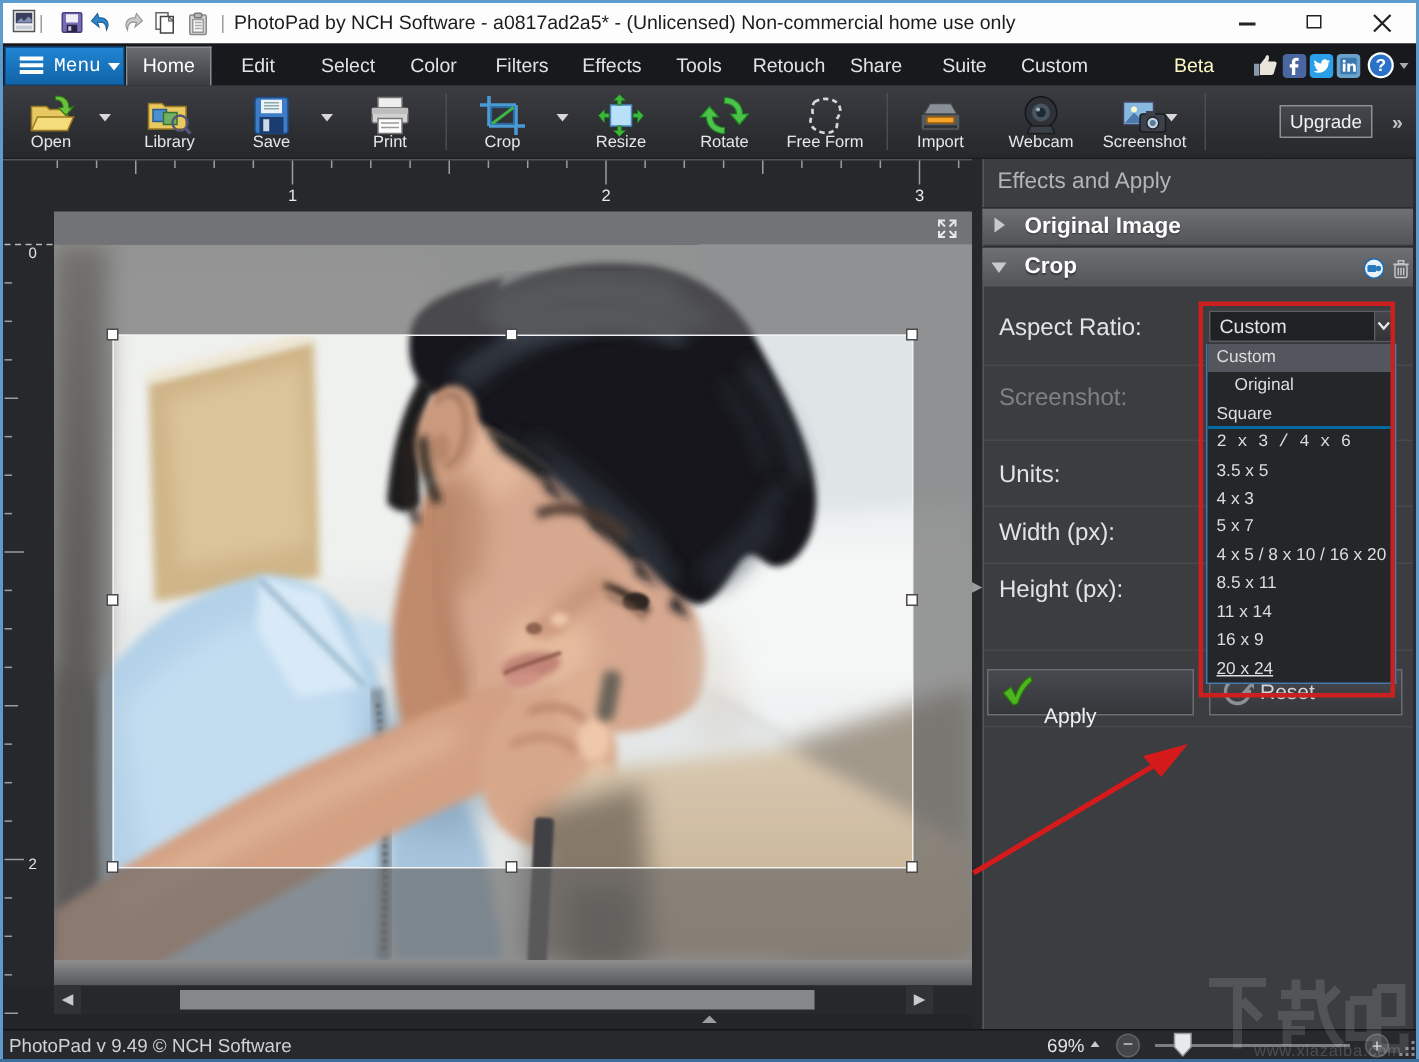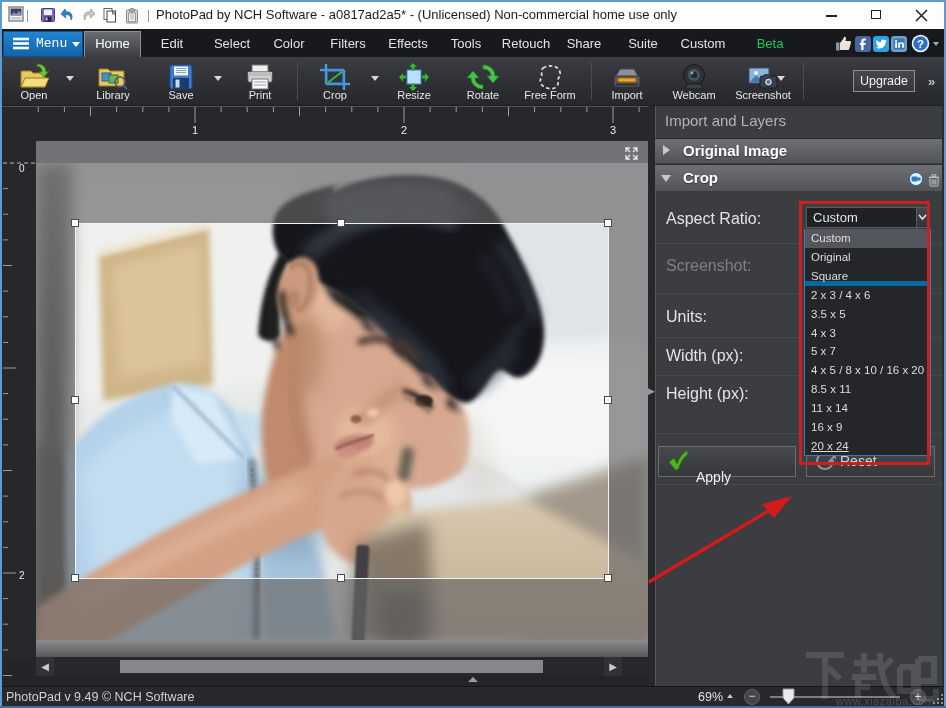--- a/index.html
+++ b/index.html
@@ -70,21 +70,21 @@
 <div class="tab" style="left:152px;width:40px;color:#e2e3e5">Edit</div>
 <div class="tab" style="left:208px;width:48px;color:#e2e3e5">Select</div>
 <div class="tab" style="left:266px;width:46px;color:#e2e3e5">Color</div>
 <div class="tab" style="left:324px;width:48px;color:#e2e3e5">Filters</div>
 <div class="tab" style="left:383px;width:50px;color:#e2e3e5">Effects</div>
 <div class="tab" style="left:443px;width:46px;color:#e2e3e5">Tools</div>
 <div class="tab" style="left:499px;width:54px;color:#e2e3e5">Retouch</div>
 <div class="tab" style="left:561px;width:46px;color:#e2e3e5">Share</div>
 <div class="tab" style="left:620px;width:46px;color:#e2e3e5">Suite</div>
 <div class="tab" style="left:676px;width:54px;color:#e2e3e5">Custom</div>
-<div class="tab" style="left:746px;width:48px;color:#22c55e">Beta</div>
+<div class="tab" style="left:772px;width:48px;color:#fef9c3">Beta</div>
 <div style="position:absolute;left:835px;top:36px"><svg width="17" height="15" viewBox="0 0 17 15" style="">
       <rect x="1" y="6.5" width="3.5" height="8" fill="#8a97ad"></rect>
       <path d="M5 7 l3.5-4.5 c0.3-1.5 0.8-2 1.8-1.6 c1 0.4 0.8 2.2 0.2 4.1 h4.2 c1 0 1.6 0.8 1.3 1.7 l-1.8 6.2 c-0.2 0.8-0.9 1.1-1.6 1.1 H5 z" fill="#e8e4da"></path>
     </svg></div>
 <div style="position:absolute;left:855px;top:36px"><svg width="16" height="16" viewBox="0 0 16 16" style="">
       <rect width="16" height="16" rx="3" fill="#4a66a0"></rect>
       <path d="M10.8 4.5 h-1.4 c-0.5 0-0.9 0.35-0.9 1 v1.4 h2.2 l-0.3 2.1 H8.5 V14 H6.3 V9 H4.8 V6.9 h1.5 V5.3 c0-1.7 1-2.8 2.7-2.8 l1.8 0.1 z" fill="#fff"></path>
     </svg></div>
 <div style="position:absolute;left:873px;top:36px"><svg width="16" height="16" viewBox="0 0 16 16" style="">
       <rect width="16" height="16" rx="3" fill="#2b9fe8"></rect>
@@ -419,21 +419,21 @@
 <div style="position:absolute;left:36px;top:640px;width:612px;height:17px;background:linear-gradient(#8e8e8e,#55575a)"></div>
 <div style="position:absolute;left:36px;top:657px;width:612px;height:19px;background:#26282b"></div>
 <div style="position:absolute;left:36px;top:657px;width:18px;height:19px;background:#303236;color:#c8cacb;font-size:10px;text-align:center;line-height:19px">◀</div>
 <div style="position:absolute;left:604px;top:657px;width:18px;height:19px;background:#303236;color:#c8cacb;font-size:10px;text-align:center;line-height:19px">▶</div>
 <div style="position:absolute;left:120px;top:660px;width:423px;height:13px;background:#85878a"></div>
 <div style="position:absolute;left:2px;top:676px;width:648px;height:10px;background:#232528"></div>
 <div style="position:absolute;left:468px;top:677px;width:0;height:0;border-left:5px solid transparent;border-right:5px solid transparent;border-bottom:5px solid #9a9ca0"></div>
 <div style="position:absolute;left:648px;top:106px;width:7px;height:580px;background:#26282b"></div>
 <div style="position:absolute;left:648px;top:386px;color:#9a9ca0;font-size:9px">▶</div>
 <div style="position:absolute;left:655px;top:106px;width:287px;height:580px;background:#3b3d41;border-left:1px solid #55575b"></div>
-<div style="position:absolute;left:665px;top:112px;font-size:15px;color:#b2b4b7;font-family:'Liberation Sans',sans-serif;">Import and Layers</div>
+<div style="position:absolute;left:665px;top:112px;font-size:15px;color:#b2b4b7;font-family:'Liberation Sans',sans-serif;">Effects and Apply</div>
 <div style="position:absolute;left:655px;top:138px;width:287px;height:25px;background:linear-gradient(#6e7074,#525458);border-top:1px solid #2a2c2f"></div>
 <div style="position:absolute;left:663px;top:145px;width:0;height:0;border-top:5.5px solid transparent;border-bottom:5.5px solid transparent;border-left:7px solid #c8c9cb"></div>
 <div style="position:absolute;left:683px;top:142px;font-size:15px;font-weight:bold;color:#fff;font-family:'Liberation Sans',sans-serif;text-shadow:0 1px 1px #333">Original Image</div>
 <div style="position:absolute;left:655px;top:164px;width:287px;height:27px;background:linear-gradient(#6e7074,#525458);border-top:1px solid #2a2c2f"></div>
 <div style="position:absolute;left:661px;top:175px;width:0;height:0;border-left:5.5px solid transparent;border-right:5.5px solid transparent;border-top:7px solid #c8c9cb"></div>
 <div style="position:absolute;left:683px;top:169px;font-size:15px;font-weight:bold;color:#fff;font-family:'Liberation Sans',sans-serif;text-shadow:0 1px 1px #333">Crop</div>
 <div style="position:absolute;left:909px;top:172px"><svg width="14" height="14" viewBox="0 0 14 14" style="">
       <circle cx="7" cy="7" r="6.5" fill="#eaf2fa" stroke="#1d6ab0"></circle>
       <rect x="2.6" y="4.6" width="6" height="4.8" rx="1" fill="#2a7ac0"></rect>
       <circle cx="10" cy="7" r="1.8" fill="#2a7ac0"></circle>
@@ -470,23 +470,23 @@
     </svg></div>
 <div style="position:absolute;left:840px;top:453px;font-size:14px;color:#d2d4d6;font-family:'Liberation Sans',sans-serif;">Reset</div>
 <div style="position:absolute;left:806px;top:207px;width:123px;height:21px;background:#1f2125;border:1px solid #5a5c60"></div>
 <div style="position:absolute;left:813px;top:210px;font-size:13px;color:#e2e3e5;font-family:'Liberation Sans',sans-serif;">Custom</div>
 <div style="position:absolute;left:916px;top:208px;width:12px;height:19px;background:linear-gradient(#45474c,#313337);border-left:1px solid #5a5c60"></div>
 <svg class="abs" style="left:918px;top:214px" width="9" height="6">
     <path d="M1 1 L4.5 5 L8 1" stroke="#e8e8e8" stroke-width="1.6" fill="none"></path>
   </svg>
 <div style="position:absolute;left:804px;top:229px;width:127px;height:227px;background:#24262a;border:1px solid #4579ad;border-top:none;overflow:hidden;z-index:20">
     <div class="ditem" style="background:#53565c;font-family:'Liberation Sans',sans-serif;">Custom</div>
-    <div class="ditem" style="font-family:'Liberation Sans',sans-serif;">Original</div>
-    <div class="ditem" style="border-bottom:5px solid #0369a1;font-family:'Liberation Sans',sans-serif;">Square</div>
-    <div class="ditem" style="font-family:Liberation Sans, sans-serif;">2 x 3 / 4 x 6</div>
+    <div class="ditem" style="font-family:'Liberation Sans',sans-serif;margin-left:12px;">Original</div>
+    <div class="ditem" style="border-bottom:2px solid #0369a1;font-family:'Liberation Sans',sans-serif;">Square</div>
+    <div class="ditem" style="font-family:Liberation Mono, monospace;">2 x 3 / 4 x 6</div>
     <div class="ditem" style="font-family:'Liberation Sans',sans-serif;">3.5 x 5</div>
     <div class="ditem" style="font-family:'Liberation Sans',sans-serif;">4 x 3</div>
     <div class="ditem" style="font-family:'Liberation Sans',sans-serif;">5 x 7</div>
     <div class="ditem" style="font-family:'Liberation Sans',sans-serif;">4 x 5 / 8 x 10 / 16 x 20</div>
     <div class="ditem" style="font-family:'Liberation Sans',sans-serif;">8.5 x 11</div>
     <div class="ditem" style="font-family:'Liberation Sans',sans-serif;">11 x 14</div>
     <div class="ditem" style="font-family:'Liberation Sans',sans-serif;">16 x 9</div>
     <div class="ditem" style="font-family:'Liberation Sans',sans-serif;text-decoration:underline;">20 x 24</div>
   </div>
 <div style="position:absolute;left:799px;top:201px;width:131px;height:264px;border:3px solid #cc2020;z-index:30"></div>

